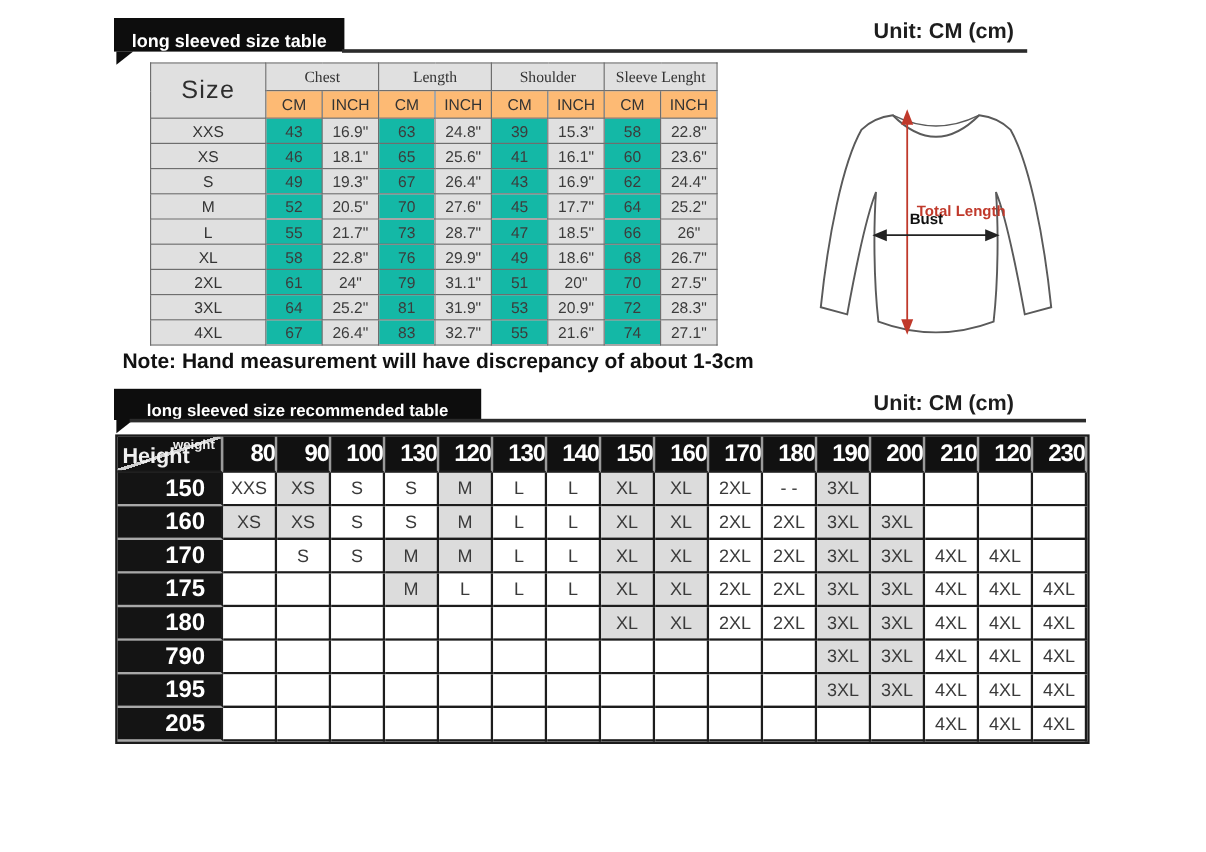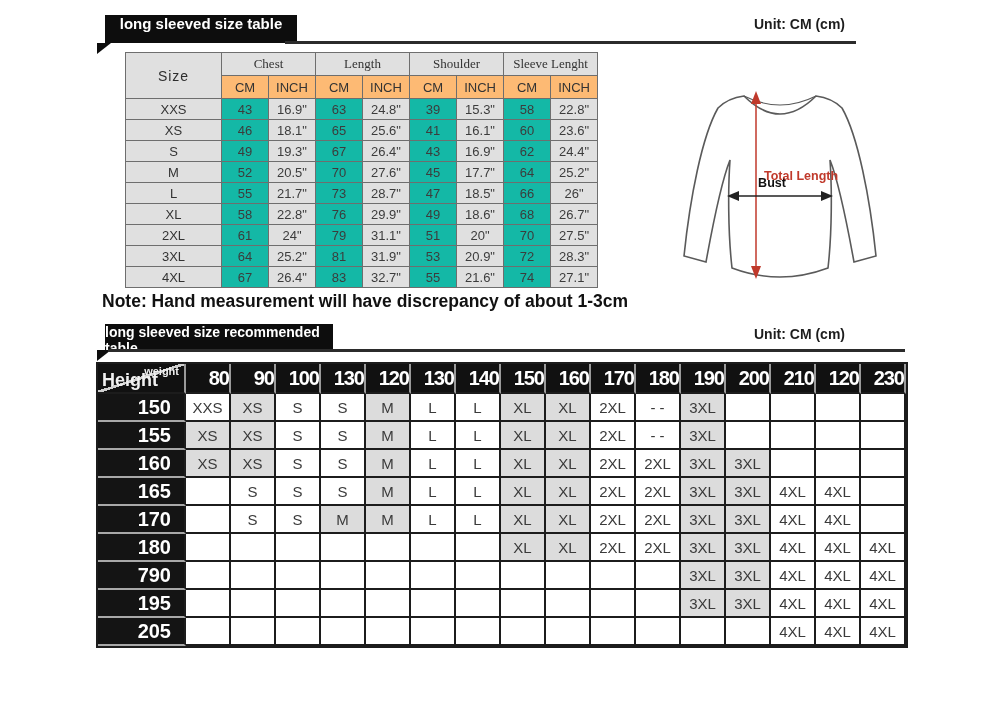--- a/index.html
+++ b/index.html
@@ -1,44 +1,44 @@
 <!DOCTYPE html>
 <html><head>
 <meta charset="utf-8">
 <style>
   html,body{margin:0;padding:0;background:#fff;}
   .page{position:relative;width:1005px;height:710px;background:#ffffff;
         font-family:"Liberation Sans",sans-serif;color:#222;overflow:hidden;}
 
   
   .tab{position:absolute;background:#0d0d0d;color:#fff;font-weight:bold;
-       display:flex;align-items:flex-start;justify-content:center;margin-left:10px;}
+       display:flex;align-items:flex-end;justify-content:center;}
   .tab1{left:95px;top:15px;width:192px;height:28px;font-size:15px;}
-  .tab2{left:95px;top:324px;width:228px;height:26px;font-size:14px;}
+  .tab2{left:95px;top:324px;width:306px;height:26px;font-size:14px;}
   .tab-tail{position:absolute;width:0;height:0;
             border-top:11px solid #0d0d0d;border-right:14px solid transparent;}
   .tail1{left:97px;top:43px;}
   .tail2{left:97px;top:350px;}
 
-  .unit{position:absolute;right:160px;font-size:14px;font-weight:bold;color:#1d1d1d;}
+  .unit{position:absolute;right:160px;font-size:18px;font-weight:bold;color:#1d1d1d;}
   .unit1{top:16px;}
   .unit2{top:326px;}
 
   .rule{position:absolute;height:3px;background:#2b2b2b;}
   .rule1{left:285px;top:41px;width:571px;}
   .rule2{left:108px;top:349px;width:797px;}
 
   
   table.size{position:absolute;left:125px;top:52px;border-collapse:collapse;
              table-layout:fixed;width:472px;}
   table.size th,table.size td{border:1px solid #6e6e6e;text-align:center;
              padding:0;font-weight:normal;overflow:hidden;}
   table.size thead tr{height:23px;}
   table.size tbody tr{height:21px;}
-  table.size .corner{background:#e0e0e0;font-size:14px;color:#2e2e2e;letter-spacing:1px;}
+  table.size .corner{background:#e0e0e0;font-size:21px;color:#2e2e2e;letter-spacing:1px;}
   table.size .group-h{background:#e0e0e0;font-size:13px;color:#333;font-family:Liberation Serif, serif;}
   table.size .sub-h{background:#fdba74;font-size:13px;color:#333;}
   table.size .size-col{background:#e0e0e0;font-size:13px;color:#333;}
   table.size td{font-size:13px;color:#3c3c3c;}
   table.size td.cm{background:#14b8a6;}
   table.size td.inch{background:#e0e0e0;}
 
   
   .note{position:absolute;left:102px;top:291px;font-size:17.5px;font-weight:bold;color:#111;}
 
@@ -278,96 +278,77 @@
           <td class="shade">XL</td>
           <td>2XL</td>
           <td>- -</td>
           <td class="shade">3XL</td>
           <td></td>
           <td></td>
           <td></td>
           <td></td>
         </tr>
         <tr>
-          <th class="hlabel">155</th>
-          <td class="shade">XS</td>
-          <td class="shade">XS</td>
-          <td>S</td>
-          <td>S</td>
-          <td class="shade">M</td>
-          <td>L</td>
-          <td>L</td>
-          <td class="shade">XL</td>
-          <td class="shade">XL</td>
-          <td>2XL</td>
-          <td>- -</td>
-          <td class="shade">3XL</td>
-          <td></td>
-          <td></td>
-          <td></td>
-          <td></td>
-        </tr>
-        <tr>
           <th class="hlabel">160</th>
           <td class="shade">XS</td>
           <td class="shade">XS</td>
           <td>S</td>
           <td>S</td>
           <td class="shade">M</td>
           <td>L</td>
           <td>L</td>
           <td class="shade">XL</td>
           <td class="shade">XL</td>
           <td>2XL</td>
           <td>2XL</td>
           <td class="shade">3XL</td>
           <td class="shade">3XL</td>
           <td></td>
           <td></td>
           <td></td>
         </tr>
         <tr>
-          <th class="hlabel">165</th>
-          <td></td>
-          <td>S</td>
-          <td>S</td>
-          <td>S</td>
-          <td class="shade">M</td>
-          <td>L</td>
-          <td>L</td>
-          <td class="shade">XL</td>
-          <td class="shade">XL</td>
-          <td>2XL</td>
-          <td>2XL</td>
-          <td class="shade">3XL</td>
-          <td class="shade">3XL</td>
-          <td>4XL</td>
-          <td>4XL</td>
-          <td></td>
-        </tr>
-        <tr>
           <th class="hlabel">170</th>
           <td></td>
           <td>S</td>
           <td>S</td>
           <td class="shade">M</td>
           <td class="shade">M</td>
           <td>L</td>
           <td>L</td>
           <td class="shade">XL</td>
           <td class="shade">XL</td>
           <td>2XL</td>
           <td>2XL</td>
           <td class="shade">3XL</td>
           <td class="shade">3XL</td>
           <td>4XL</td>
           <td>4XL</td>
           <td></td>
         </tr>
         <tr>
+          <th class="hlabel">175</th>
+          <td></td>
+          <td></td>
+          <td></td>
+          <td class="shade">M</td>
+          <td>L</td>
+          <td>L</td>
+          <td>L</td>
+          <td class="shade">XL</td>
+          <td class="shade">XL</td>
+          <td>2XL</td>
+          <td>2XL</td>
+          <td class="shade">3XL</td>
+          <td class="shade">3XL</td>
+          <td>4XL</td>
+          <td>4XL</td>
+          <td>4XL</td>
+        </tr>
+        <tr>
           <th class="hlabel">180</th>
           <td></td>
           <td></td>
           <td></td>
           <td></td>
           <td></td>
           <td></td>
           <td></td>
           <td class="shade">XL</td>
           <td class="shade">XL</td>

